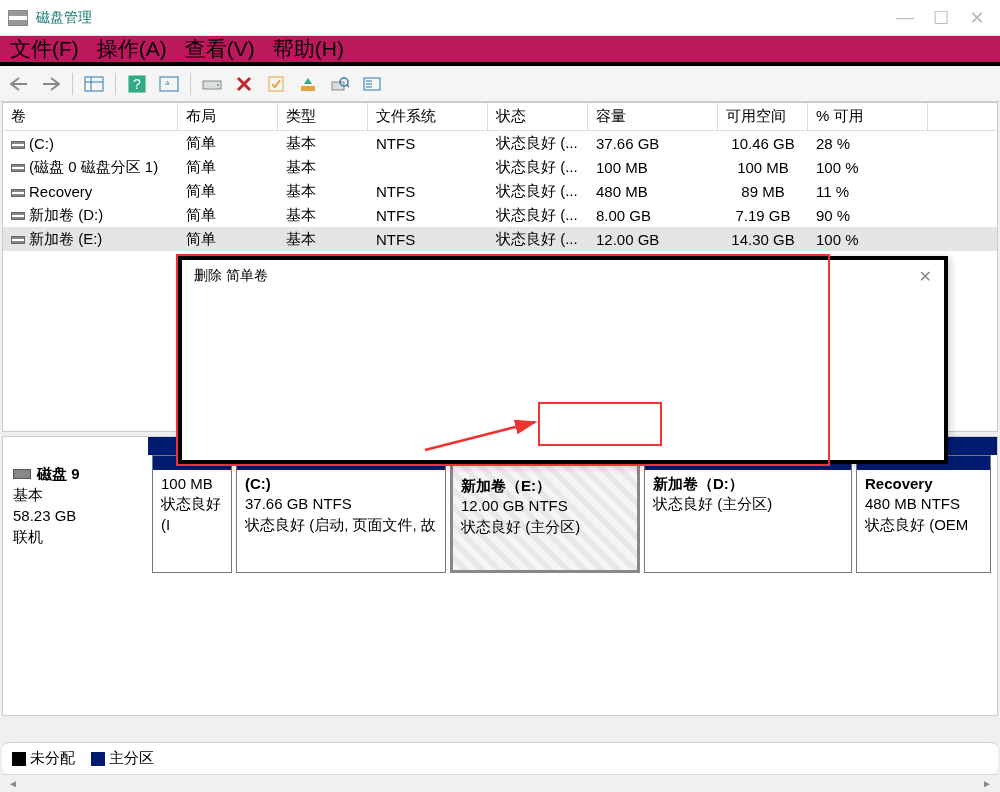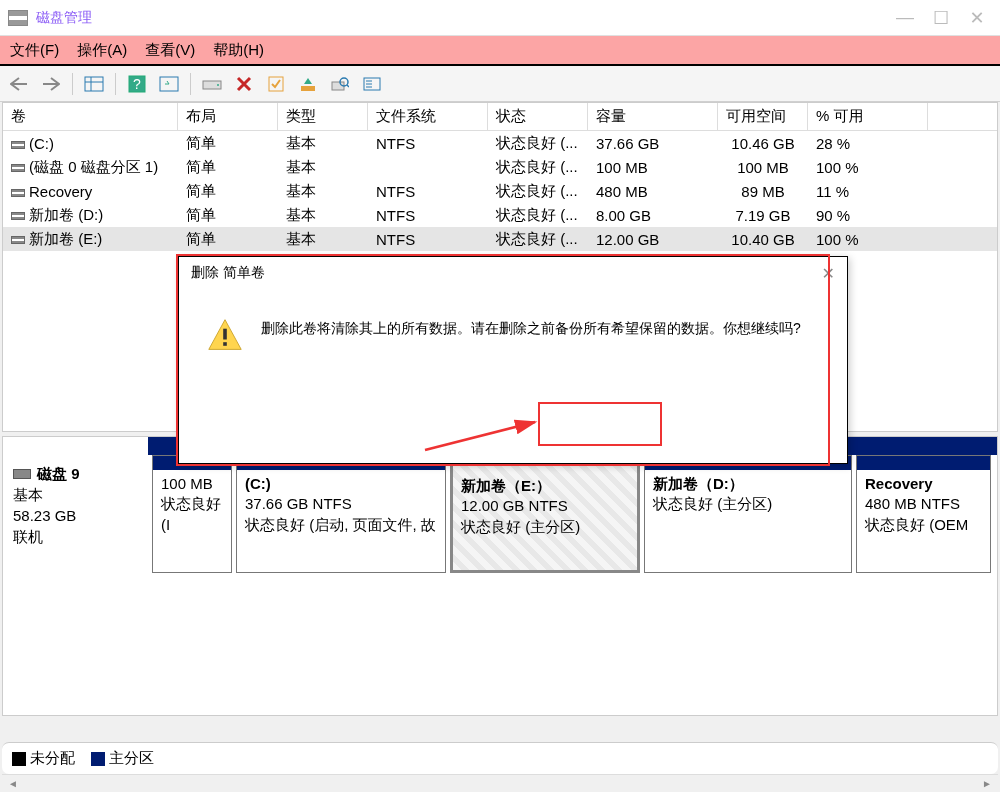--- a/index.html
+++ b/index.html
@@ -1,26 +1,26 @@
 <!DOCTYPE html>
 <html><head>
 <meta charset="utf-8">
 <style>
 * { margin: 0; padding: 0; box-sizing: border-box; font-family: "Microsoft YaHei", "Segoe UI", sans-serif; }
 body { width: 1000px; height: 792px; background: #f0f0f0; position: relative; overflow: hidden; }
 
 
 .titlebar { height: 36px; background: #fff; display: flex; align-items: center; padding: 0 8px; border-bottom: 1px solid #e0e0e0; }
 .titlebar .app-icon { width: 20px; height: 16px; background: linear-gradient(#999 0 33%, #fff 33% 66%, #999 66% 100%); margin-right: 8px; border: 1px solid #888; }
-.titlebar .title { color: #8b5cf6; font-size: 14px; flex: 1; }
+.titlebar .title { color: #0f766e; font-size: 14px; flex: 1; }
 .titlebar .winbtns { display: flex; gap: 22px; margin-right: 8px; }
 .titlebar .winbtn { width: 14px; height: 14px; cursor: pointer; display: flex; align-items: center; justify-content: center; color: #bbb; font-size: 18px; }
 
 
-.menubar { height: 30px; background: #fca5a5; display: flex; align-items: center; padding: 0 10px; gap: 18px; border-bottom: 2px solid #000000; font-size: 15px; }
+.menubar { height: 30px; background: #be185d; display: flex; align-items: center; padding: 0 10px; gap: 18px; border-bottom: 4px solid #000000; font-size: 21px; }
 .menubar .menuitem { cursor: pointer; }
 
 
 .toolbar { height: 36px; background: #f5f5f5; display: flex; align-items: center; padding: 0 8px; gap: 10px; border-bottom: 1px solid #d0d0d0; }
 .toolbar .tbtn { width: 22px; height: 22px; display: flex; align-items: center; justify-content: center; cursor: pointer; }
 .toolbar .sep { width: 1px; height: 22px; background: #ccc; }
 
 
 .table-area { background: #fff; border: 1px solid #ccc; margin: 0 2px; height: 330px; overflow: hidden; }
 .table-header { display: flex; height: 28px; background: #fff; border-bottom: 1px solid #ddd; }
@@ -54,21 +54,21 @@
 .partition .part-name { font-weight: bold; }
 
 
 .legend { background: #fff; border-top: 1px solid #ccc; padding: 6px 10px; font-size: 15px; display: flex; gap: 16px; position: absolute; bottom: 18px; left: 2px; right: 2px; border-radius: 7px; }
 .legend .swatch { display: inline-block; width: 14px; height: 14px; vertical-align: middle; margin-right: 4px; }
 .legend .black { background: #000; }
 .legend .blue { background: #001c71; }
 .bottom-scroll { position: absolute; bottom: 0; left: 2px; right: 2px; height: 18px; background: #f0f0f0; border-top: 1px solid #ddd; display: flex; justify-content: space-between; align-items: center; color: #888; font-size: 10px; padding: 0 6px; }
 
 
-.dialog { position: absolute; left: 178px; top: 256px; width: 670px; height: 208px; background: #fff; border: 1px solid #000000; box-shadow: 2px 2px 8px rgba(0,0,0,0.2); z-index: 50; }
+.dialog { position: absolute; left: 178px; top: 256px; width: 770px; height: 208px; background: #fff; border: 4px solid #000000; box-shadow: 2px 2px 8px rgba(0,0,0,0.2); z-index: 50; }
 .dialog .dlg-title { height: 32px; display: flex; align-items: center; padding: 0 12px; font-size: 14px; }
 .dialog .dlg-close { margin-left: auto; color: #888; font-size: 16px; cursor: pointer; }
 .dialog .dlg-body { padding: 28px 28px 8px 28px; display: flex; gap: 18px; font-size: 14px; line-height: 1.6; }
 .dialog .warn-icon { width: 36px; height: 36px; flex-shrink: 0; }
 .dialog .dlg-buttons { display: flex; gap: 14px; justify-content: flex-end; padding: 16px 28px; }
 .dialog .dlg-btn { width: 112px; height: 30px; border: 1px solid #0078d7; background: #fff; font-size: 14px; cursor: pointer; display: flex; align-items: center; justify-content: center; }
 .dialog .dlg-btn.default { background: #e1e1e1; border-color: #888; }
 
 
 .anno-border { position: absolute; border: 2px solid #e33; pointer-events: none; z-index: 100; }
@@ -221,21 +221,21 @@
         <div class="td col6">7.19 GB</div>
         <div class="td col7">90 %</div>
       </div>
       <div class="table-row selected">
         <div class="td col0"><span class="vol-icon"></span><span>新加卷 (E:)</span></div>
         <div class="td col1">简单</div>
         <div class="td col2">基本</div>
         <div class="td col3">NTFS</div>
         <div class="td col4">状态良好 (...</div>
         <div class="td col5">12.00 GB</div>
-        <div class="td col6">10.40 GB</div>
+        <div class="td col6">14.30 GB</div>
         <div class="td col7">100 %</div>
       </div>
     </div>
 </div>
 
 <div class="disk-panel">
   <div style="display:flex;">
     <div class="disk-stripe" style="background:#fff"></div>
     <div class="disk-stripe" style="flex:1;"></div>
   </div>
@@ -296,28 +296,20 @@
 
 <div class="bottom-scroll">
     <span>◄</span>
     <span>►</span>
   </div>
 
 <div class="dialog">
   <div class="dlg-title">
     <span>删除 简单卷</span>
     <span class="dlg-close">✕</span>
-  </div>
-  <div class="dlg-body">
-    <svg class="warn-icon" viewBox="0 0 40 40">
-      <path d="M20 3 L38 36 H2 Z" fill="#ffd54f" stroke="#c9a227" stroke-width="1"></path>
-      <rect x="18" y="13" width="4" height="12" fill="#333"></rect>
-      <rect x="18" y="28" width="4" height="4" fill="#333"></rect>
-    </svg>
-    <div>删除此卷将清除其上的所有数据。请在删除之前备份所有希望保留的数据。你想继续吗?</div>
   </div>
 </div>
 
 <div class="anno-border" style="left:176px; top:254px; width:654px; height:212px;"></div>
 <div class="anno-border" style="left:538px; top:402px; width:124px; height:44px;"></div>
 
 <svg class="arrow-svg" style="left:420px; top:400px;" width="140" height="60">
   <defs>
       <marker id="ah" markerWidth="10" markerHeight="10" refX="8" refY="3" orient="auto">
         <path d="M0,0 L9,3 L0,6 Z" fill="#e33"></path>

